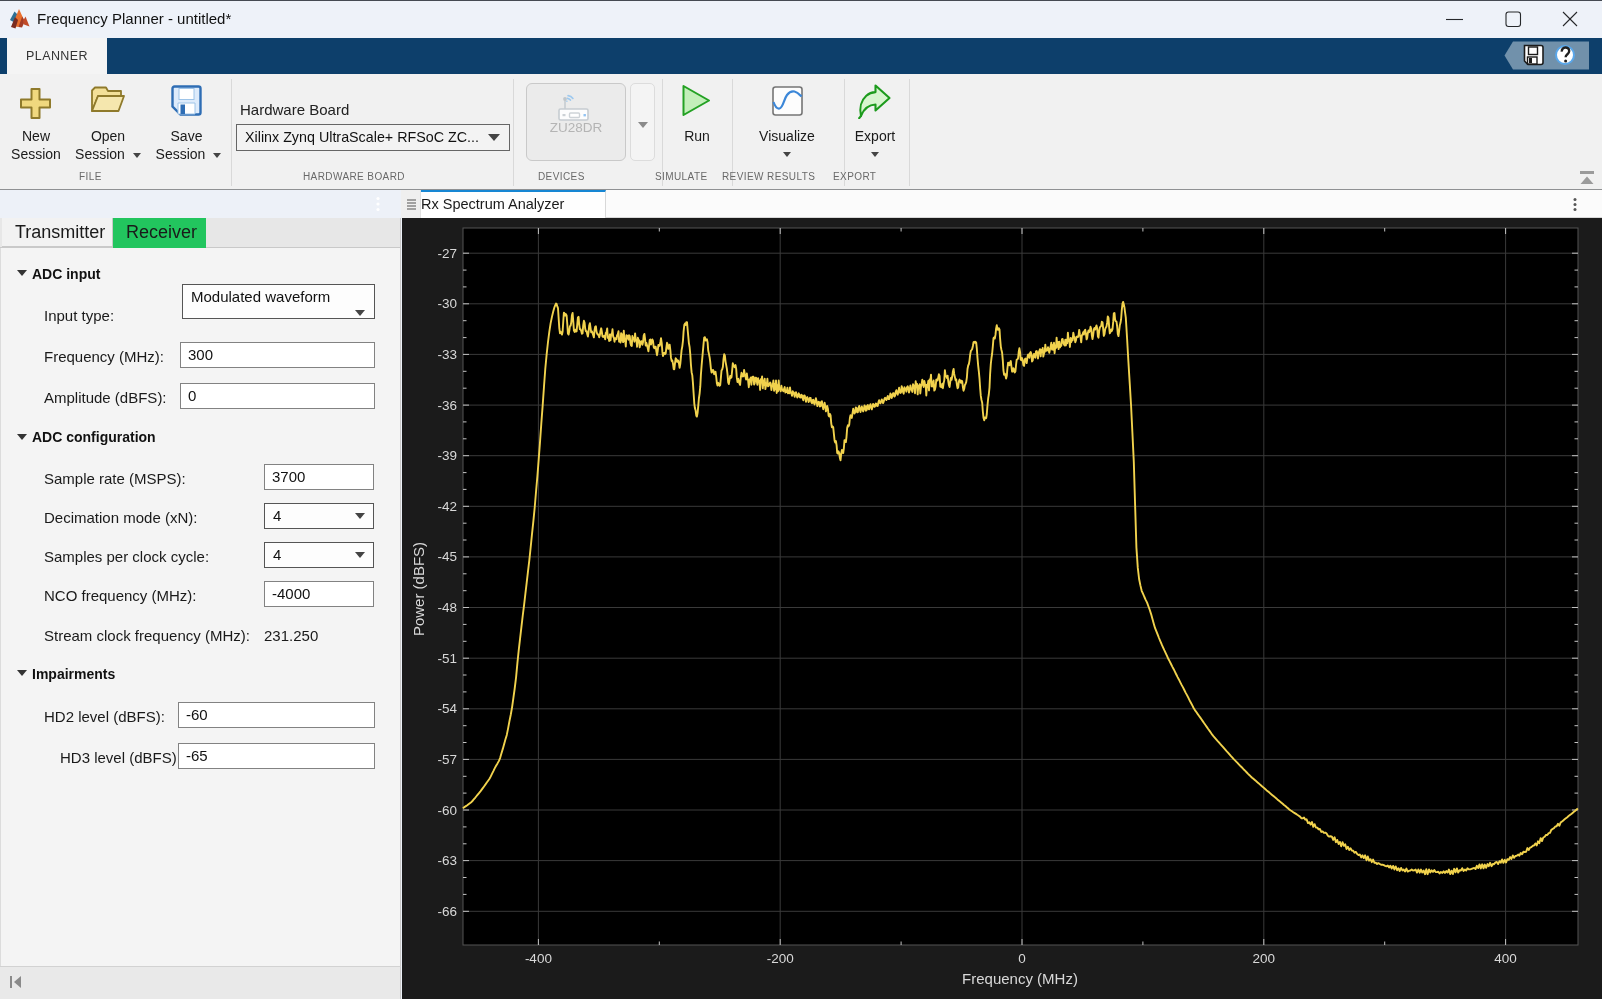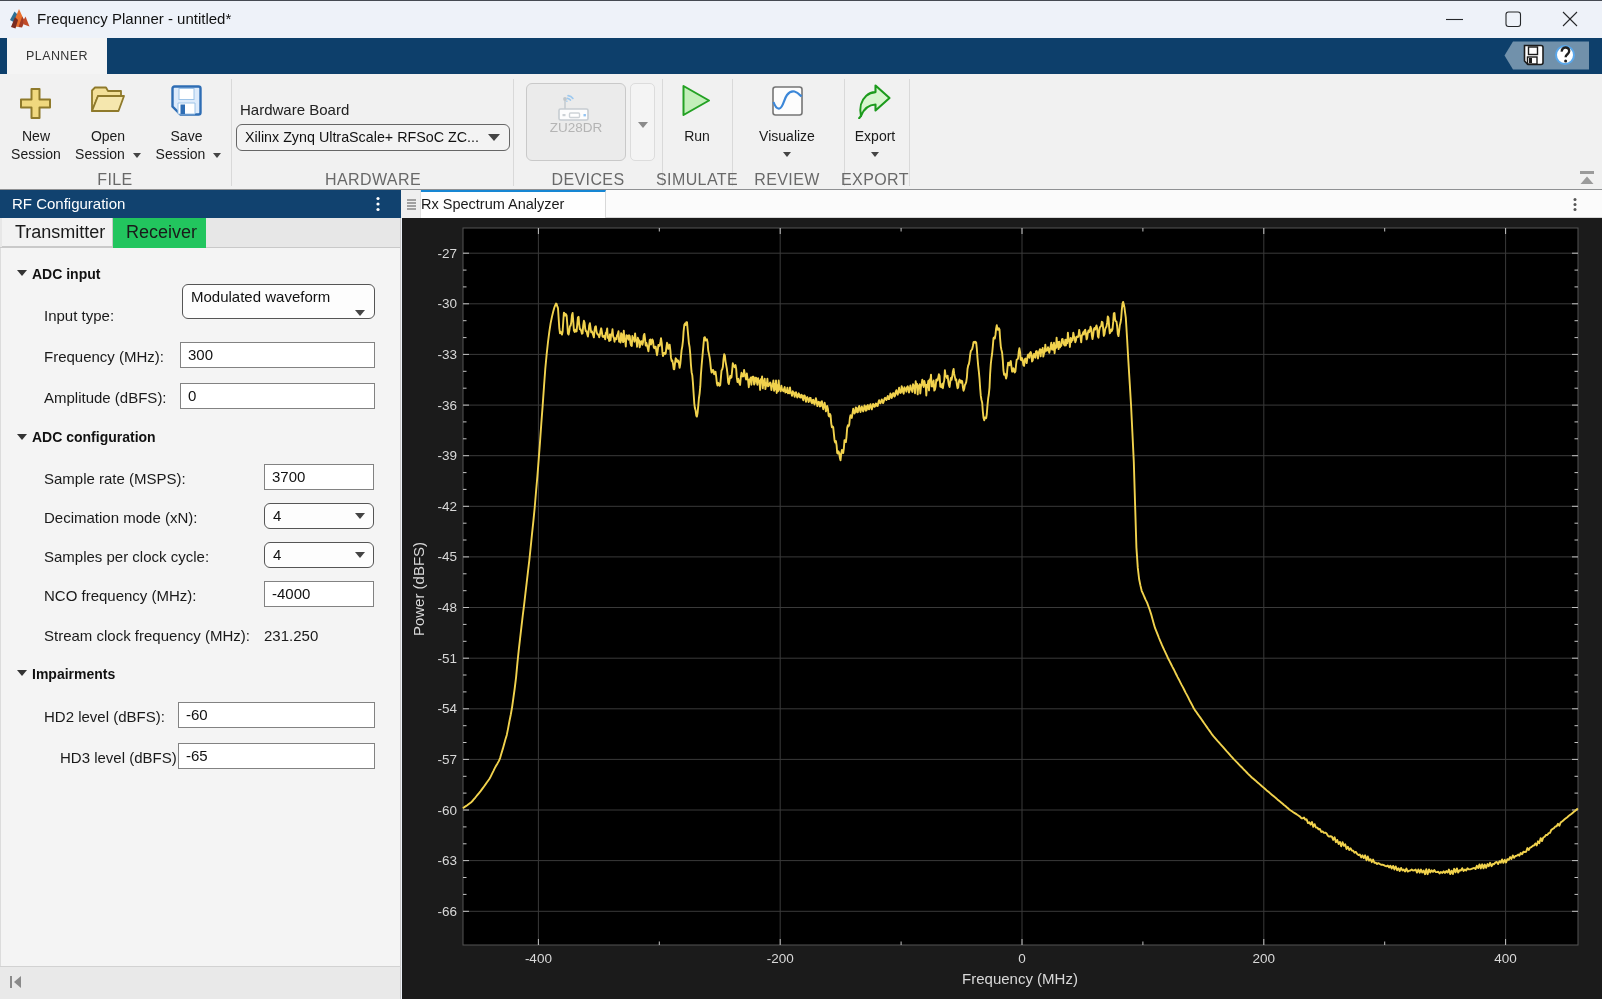--- a/index.html
+++ b/index.html
@@ -8,33 +8,33 @@
 #titlebar{left:0;top:0;width:1602px;height:38px;background:#eef2f9;border-top:1px solid #454a52}
 #title{left:37px;top:10px;font-size:15px;color:#111}
 .winbtn{stroke:#26282b;stroke-width:1.1;fill:none}
 
 #tabstrip{left:0;top:38px;width:1602px;height:36px;background:#0d3f6b}
 #plannertab{left:7px;top:38px;width:100px;height:36px;background:#f4f4f4;color:#333;font-size:12.5px;letter-spacing:.4px;text-align:center;line-height:36px}
 
 #toolstrip{left:0;top:74px;width:1602px;height:116px;background:#f1f1f1;border-bottom:1px solid #8f9193}
 .sep{top:79px;width:1px;height:107px;background:#d9d9d9}
 .tl{font-size:14px;color:#1a1a1a;text-align:center;line-height:18px}
-.secl{font-size:16px;color:#696969;text-align:center;letter-spacing:.4px;top:171px}
+.secl{font-size:10px;color:#696969;letter-spacing:.4px;top:171px}
 .dd{width:0;height:0;border-left:4.5px solid transparent;border-right:4.5px solid transparent;border-top:5.5px solid #444}
 
 #lp-head{left:0;top:190px;width:401px;height:28px;background:#11426f;color:#fff;font-size:15px;line-height:28px}
 #lp-tabs{left:0;top:218px;width:401px;height:30px;background:#e7e7e7;border-bottom:1px solid #c9c9c9;border-right:1px solid #c9c9c9}
 .ptab{top:218px;height:29px;font-size:18px;color:#1a1a1a;line-height:29px;padding-left:13px}
 #lp-body{left:0;top:248px;width:401px;height:718px;background:#f4f4f4;border-right:1px solid #c9c9c9;border-left:1px solid #dcdcdc}
 #lp-foot{left:0;top:966px;width:401px;height:33px;background:#e9e9e9;border-top:1px solid #d2d2d2;border-right:1px solid #c9c9c9}
 .sech{font-size:14px;font-weight:bold;color:#111}
 .tri{width:0;height:0;border-left:5px solid transparent;border-right:5px solid transparent;border-top:6px solid #333}
 .lbl{font-size:15px;color:#1a1a1a}
 .inp{background:#fff;border:1px solid #828282;font-size:15px;color:#111;line-height:24px;padding-left:7px}
-.cmb{background:#fdfdfd;border:1px solid #555;border-radius:6px;font-size:15px;color:#111;line-height:24px;padding-left:8px}
+.cmb{background:#fdfdfd;border:1px solid #555;border-radius:0;font-size:15px;color:#111;line-height:24px;padding-left:8px}
 
 #docbar{left:401px;top:190px;width:1201px;height:28px;background:#fbfbfb;border-bottom:1px solid #d8d8d8}
 #docgrip{left:401px;top:190px;width:20px;height:28px;background:#efefef;border-right:1px solid #e0e0e0}
 #doctab{left:421px;top:190px;width:185px;height:28px;background:#fefefe;border-top:2.5px solid #1686d3;border-right:1px solid #d8d8d8;font-size:14.5px;color:#1a1a1a;line-height:25px;}
 #fig{left:402px;top:218px;width:1200px;height:781px;background:#1b1b1b}
 </style></head><body>
 <div id="win">
 
 <div class="abs" id="titlebar"></div>
 <svg class="abs" style="left:9px;top:6px" width="22" height="25" viewBox="0 0 22 25">
@@ -142,21 +142,20 @@
  <path d="M6,32.8 C5,34 4.6,34.6 4.2,35.2" fill="none" stroke="#1d9b1d" stroke-width="2.1" stroke-linecap="round"></path>
 </svg>
 <div class="abs tl" style="left:839px;top:127px;width:72px">Export</div>
 <div class="abs dd" style="left:870.5px;top:152px"></div>
 <div class="abs secl" style="left:833px;width:84px">EXPORT</div>
 <svg class="abs" style="left:1579px;top:169px" width="16" height="16" viewBox="0 0 16 16">
  <rect x="1" y="2" width="14" height="3" fill="#9b9b9b"></rect>
  <polygon points="8,7.5 14.5,15 1.5,15" fill="#9b9b9b"></polygon>
 </svg>
 
-<div class="abs" id="lp-head"><span style="margin-left:12px">RF Configuration</span></div>
 <svg class="abs" style="left:373px;top:196px" width="10" height="17" viewBox="0 0 10 17">
  <circle cx="5" cy="2.5" r="1.6" fill="#fff"></circle>
       <circle cx="5" cy="8" r="1.6" fill="#fff"></circle>
       <circle cx="5" cy="13.5" r="1.6" fill="#fff"></circle>
 </svg>
 <div class="abs" id="lp-tabs"></div>
 <div class="abs ptab" style="left:2px;width:111px;background:#f2f2f2;border-right:1px solid #c9c9c9;border-bottom:1px solid #c9c9c9">Transmitter</div>
 <div class="abs ptab" style="left:113px;width:93px;background:#22c55e;height:30px">Receiver</div>
 <div class="abs" id="lp-body"></div>
 <div class="abs" id="lp-foot"></div>

